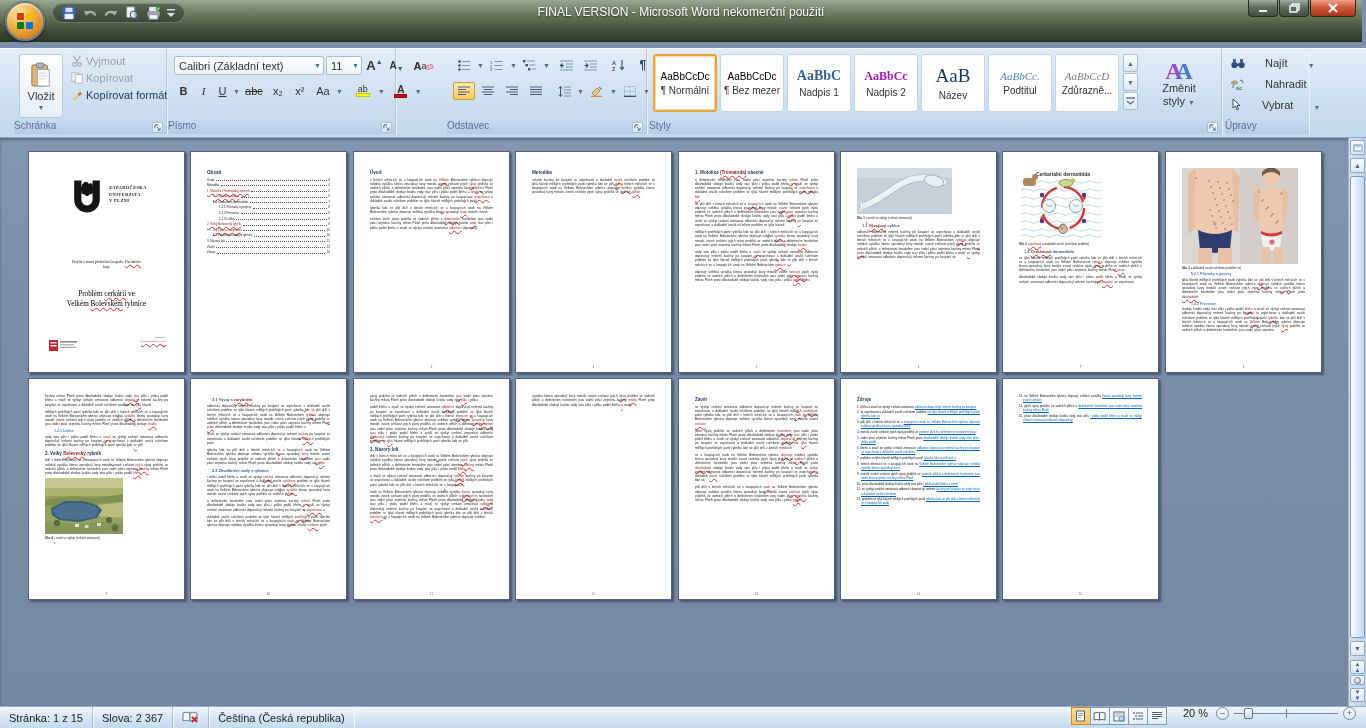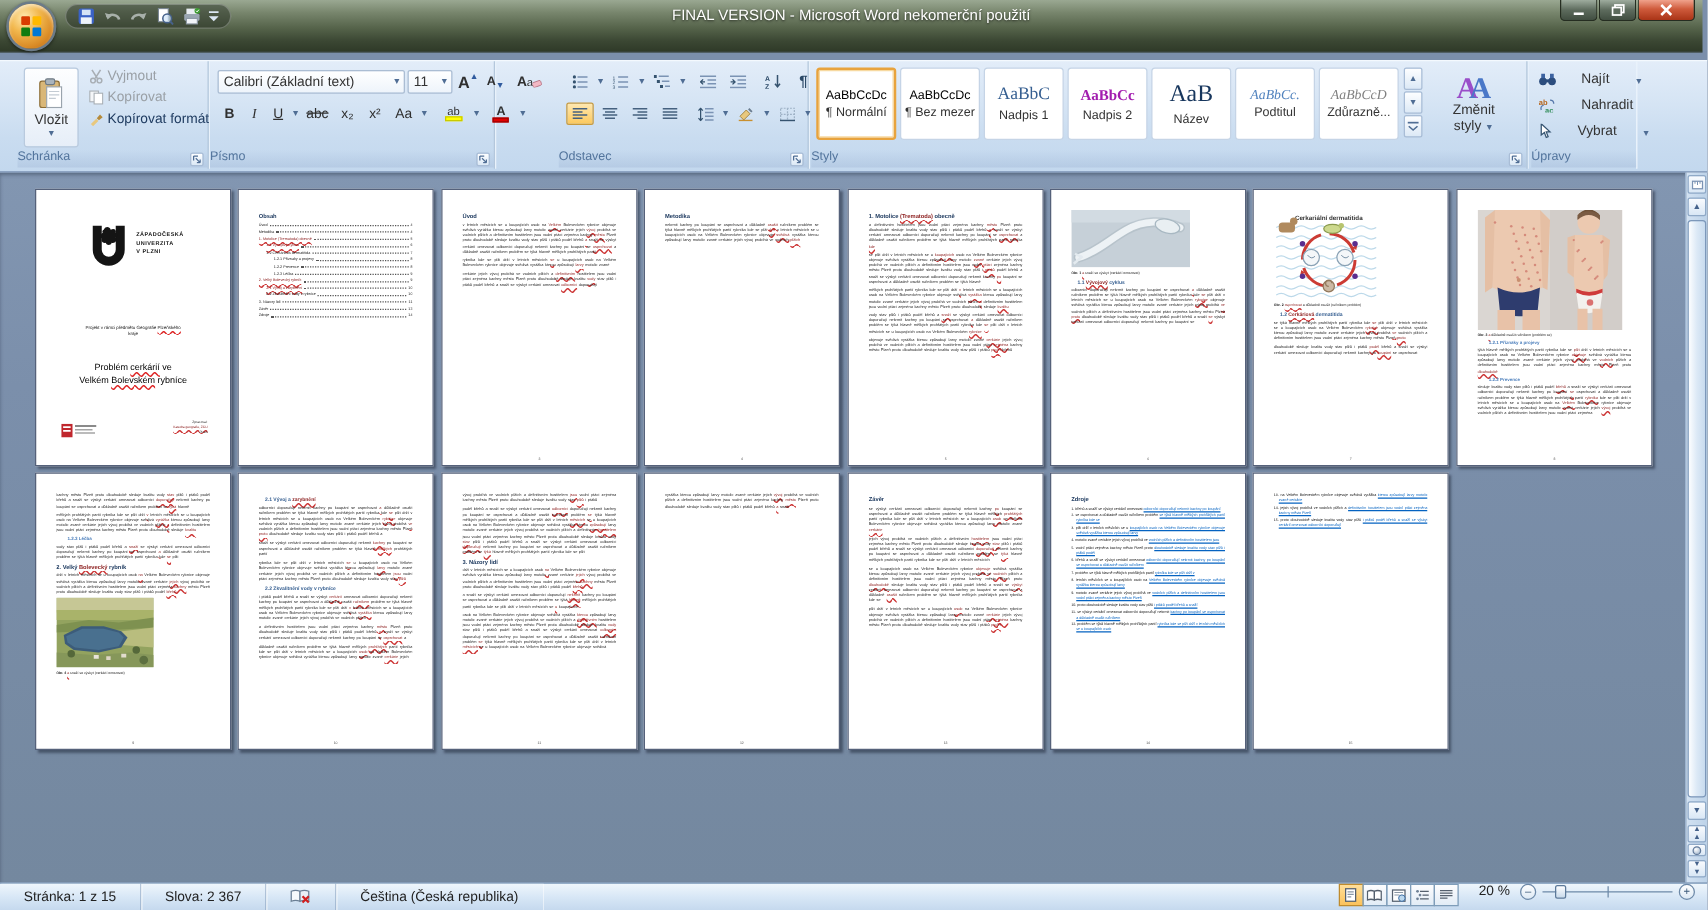--- a/index.html
+++ b/index.html
@@ -59,21 +59,21 @@
 .pbtn.on{background:linear-gradient(#ffe8b0,#fcc95e);border:1px solid #c79a3e}
 
 
 #g-styles{left:649px;width:573px}
 #stygal{position:absolute;left:4px;top:5px;display:flex;gap:3px}
 .stcard{width:64px;height:58px;background:#fff;border:1px solid #c5d4e6;border-radius:3px;display:flex;flex-direction:column;align-items:center;justify-content:center;gap:3px;overflow:hidden}
 .stcard.sel{border:2px solid #e8a33d;box-shadow:inset 0 0 0 1px #f7d9a0}
 .stcard .lbl{font-size:10px;color:#333;white-space:nowrap}
 .sm{white-space:nowrap}
 .sm-normal{font-size:10px;color:#000}
-.sm-h1{font-family:"Liberation Serif",serif;font-weight:normal;font-size:14px;color:#365F91}
+.sm-h1{font-family:"Liberation Serif",serif;font-weight:bold;font-size:14px;color:#365F91}
 .sm-h2{font-family:"Liberation Serif",serif;font-weight:bold;font-size:12px;color:#a21caf}
 .sm-title{font-family:"Liberation Serif",serif;font-size:19px;color:#17365D}
 .sm-sub{font-family:"Liberation Serif",serif;font-style:italic;font-size:11px;color:#4F81BD}
 .sm-emph{font-family:"Liberation Serif",serif;font-style:italic;font-size:11px;color:#808080}
 #stminiscroll{position:absolute;left:474px;top:5px;display:flex;flex-direction:column;gap:1px}
 .msbtn{width:15px;height:18px;border:1px solid #a9bdd6;border-radius:2px;background:linear-gradient(#fdfeff,#dce9f6);display:flex;align-items:center;justify-content:center;font-size:7px;color:#4f6d94}
 #chgstyles{position:absolute;left:494px;top:4px;width:72px;height:62px;display:flex;flex-direction:column;align-items:center;justify-content:center;font-size:11px;color:#333;text-align:center;line-height:1.15}
 #chgstyles .bigA{font-family:"Liberation Serif",serif;font-weight:bold;font-size:24px;line-height:22px}
 #chgstyles .bigA .a1{color:#9a4ec9}
 #chgstyles .bigA .a2{color:#4a78c8;margin-left:-7px}
@@ -94,21 +94,21 @@
 .sq{text-decoration:underline wavy #d22;text-decoration-thickness:.6px}
 .lk{color:#0563C1;text-decoration:underline}
 .tocrow{display:flex;align-items:flex-end;font-size:3px;color:#222;margin-bottom:1.6px}
 .tocrow .ld{flex:1;border-bottom:.5px dotted #555;margin:0 1.5px .7px}
 .pimg{margin:1px 0 1.5px;overflow:hidden}
 .pimg svg{display:block;width:100%;height:100%}
 .dcap{font-size:2.8px;color:#222;margin-bottom:2px}
 .srcrow{font-size:2.9px;line-height:1.4;color:#111;text-align:justify;margin-bottom:1.8px;padding-left:4px;text-indent:-4px}
 .pgnum{position:absolute;bottom:3px;left:0;right:0;text-align:center;font-size:2.8px;color:#555}
 
-.tp{position:relative;height:100%;font-family:Liberation Sans, sans-serif}
+.tp{position:relative;height:100%;font-family:Liberation Serif, serif}
 .tp .crest{position:absolute;left:26px;top:12px;width:32px;height:40px}
 .tp .univ{position:absolute;left:64px;top:18px;font-size:4.4px;font-weight:bold;color:#111;letter-spacing:.4px;line-height:1.5}
 .tp .proj{position:absolute;left:0;right:0;top:93px;text-align:center;font-size:3.6px;color:#111;line-height:1.5}
 .tp .btitle{position:absolute;left:0;right:0;top:122px;text-align:center;font-size:7.2px;color:#000;line-height:1.45}
 .tp .blogo{position:absolute;left:4px;bottom:14px;width:30px;height:11px}
 .tp .credit{position:absolute;right:2px;bottom:14px;text-align:right;font-size:2.6px;color:#333;line-height:1.5}
 
 
 #vscroll{position:absolute;top:0;right:0;width:18px;height:568px;background:linear-gradient(90deg,#d3e2f2,#bcd2e8);border-left:1px solid #9db4cf}
 .sbtn{position:absolute;left:1px;width:15px;height:15px;border:1px solid #8fa9c7;border-radius:2px;background:linear-gradient(#f9fbfe,#d9e7f5);display:flex;align-items:center;justify-content:center;font-size:7px;color:#44618a}
@@ -116,21 +116,21 @@
 #sb-up{top:20px}
 #sb-thumb{position:absolute;left:1px;top:38px;bottom:68px;width:15px;border:1px solid #7d98ba;border-radius:3px;background:linear-gradient(90deg,#fdfeff,#dcE9f6 50%,#c8dbee)}
 #sb-down{bottom:50px}
 #sb-pgup{bottom:32px;height:14px;font-size:6px}
 #sb-ball{bottom:21px;height:10px}
 #sb-ball i{width:7px;height:7px;border-radius:50%;background:radial-gradient(circle at 35% 30%,#fff,#9ab0c8);border:1px solid #60799a;display:block}
 #sb-pgdn{bottom:4px;height:14px;font-size:6px}
 
 
 #statusbar{position:absolute;left:0;right:0;bottom:0;height:22px;background:linear-gradient(#eff6fc,#d8e7f6 50%,#c5d9ee);border-top:1px solid #93aecb;display:flex;align-items:center;font-size:11px;color:#222}
-.ssec{height:100%;display:flex;align-items:center;padding:0 19px;border-right:1px solid rgba(125,152,184,.5);box-shadow:1px 0 0 rgba(255,255,255,.7);white-space:nowrap}
+.ssec{height:100%;display:flex;align-items:center;padding:0 9px;border-right:1px solid rgba(125,152,184,.5);box-shadow:1px 0 0 rgba(255,255,255,.7);white-space:nowrap}
 #sright{margin-left:auto;display:flex;align-items:flex-start;height:100%}
 #viewbtns{display:flex;margin-right:8px}
 .vb{width:20px;height:18px;border:1px solid #7f9db9;margin-left:-1px;background:linear-gradient(#fdfdfe,#e2ecf6);display:flex;align-items:center;justify-content:center}
 .vb.active{background:linear-gradient(#ffdf9a,#fbc25c);border-color:#bf8b2d}
 #zoomlabel{padding:0 8px;color:#222}
 #zoomslider{display:flex;align-items:center;gap:5px;padding-right:10px}
 .zbtn{width:13px;height:13px;border-radius:50%;border:1px solid #6d89a8;background:linear-gradient(#fff,#dde9f4);display:flex;align-items:center;justify-content:center;font-size:9px;color:#3c5a7a;line-height:1}
 #ztrack{position:relative;width:104px;height:13px}
 #ztrack .line{position:absolute;left:0;right:0;top:6px;height:1px;background:#6d89a8}
 #ztrack .tick{position:absolute;left:50%;top:2px;width:1px;height:9px;background:#6d89a8}

